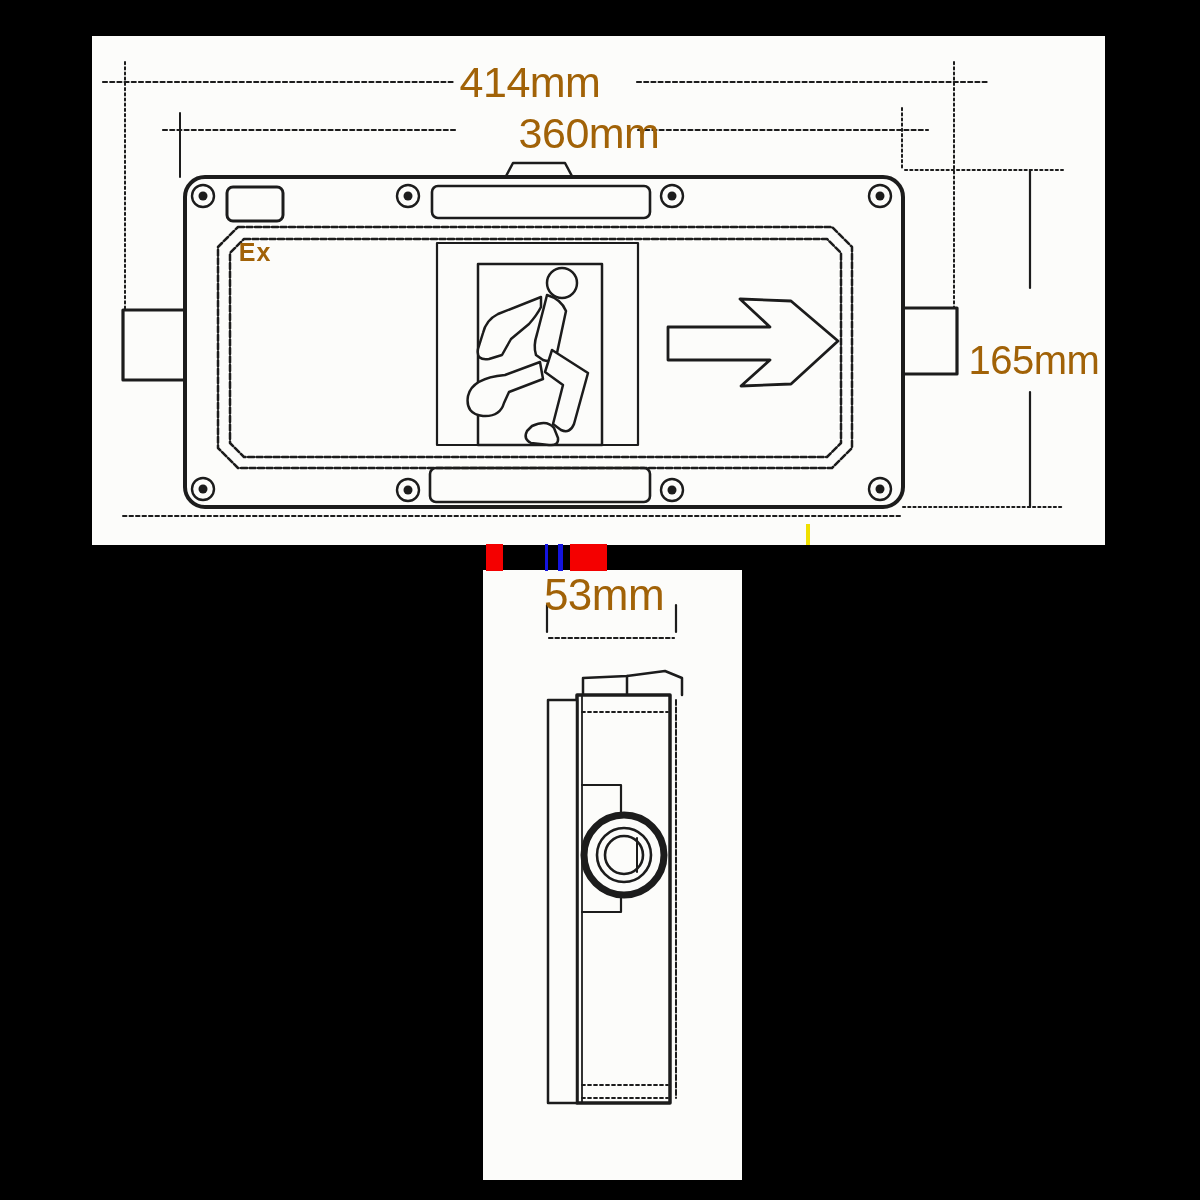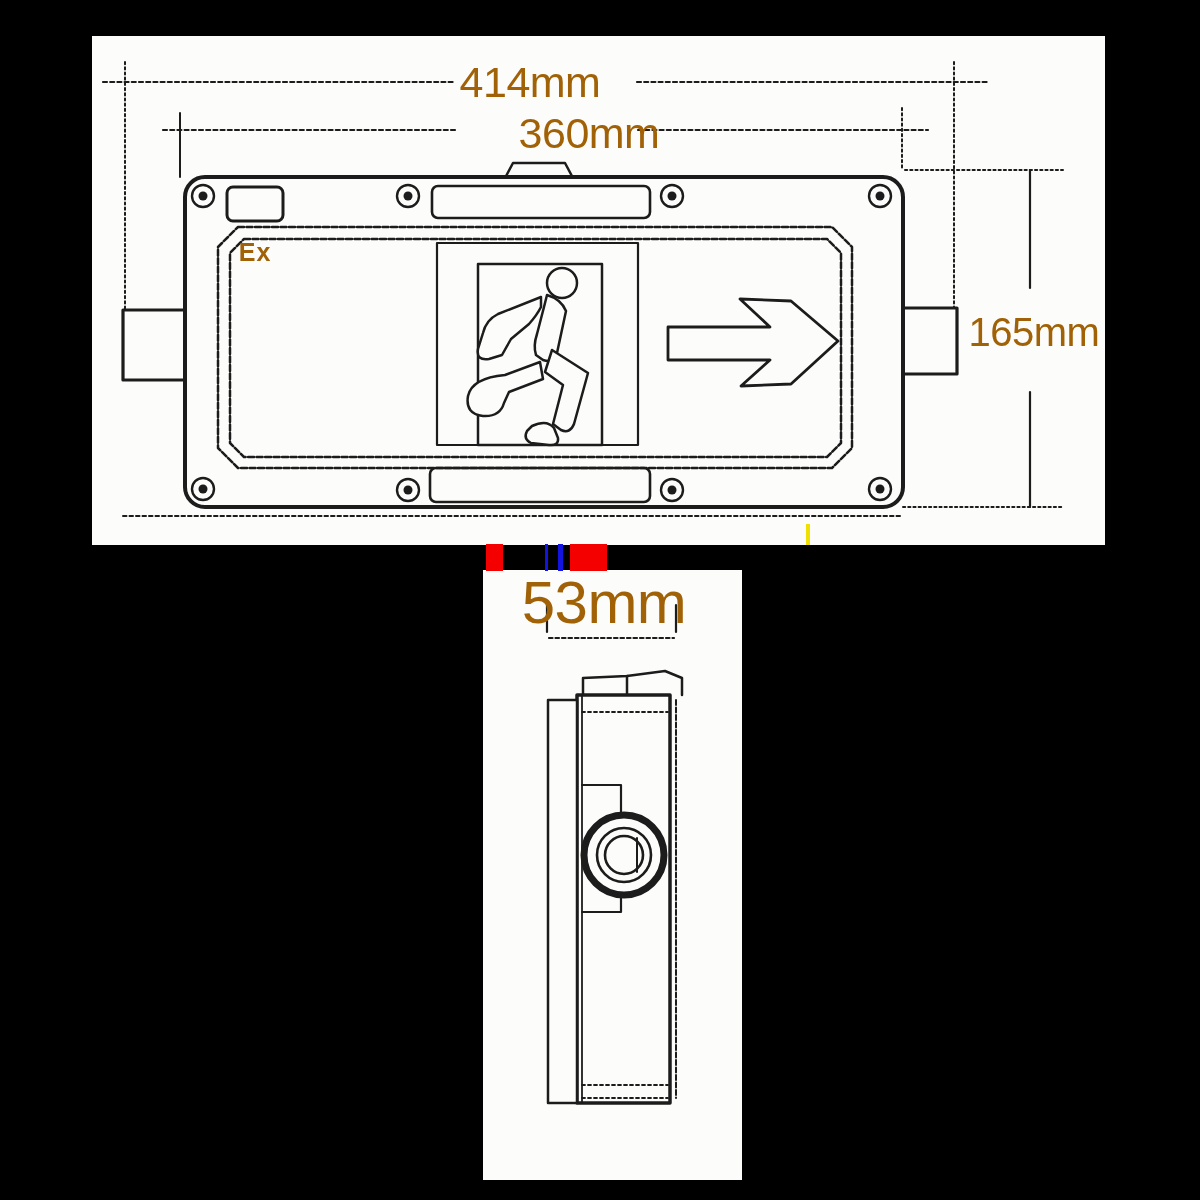--- a/index.html
+++ b/index.html
@@ -10,22 +10,22 @@
   .panel{position:absolute;background:#fcfcfa;}
   .panel-top{left:92px;top:36px;width:1013px;height:509px;}
   .panel-bottom{left:483px;top:570px;width:259px;height:610px;}
   .art{position:absolute;left:0;top:0;width:1200px;height:1200px;pointer-events:none;}
   .lbl{
     position:absolute;color:#a16207;transform:translateX(-50%);
     white-space:nowrap;line-height:1;letter-spacing:-0.5px;
   }
   .lbl-414{left:530px;top:61px;font-size:43px;}
   .lbl-360{left:543px;top:112px;font-size:43px;margin-left:46px;}
-  .lbl-165{left:1034px;top:312px;font-size:40px;}
-  .lbl-53{left:604px;top:573px;font-size:60px;}
+  .lbl-165{left:1034px;top:340px;font-size:40px;}
+  .lbl-53{left:604px;top:573px;font-size:44px;}
   .lbl-ex{left:255px;top:192px;font-size:25px;font-weight:700;letter-spacing:1px;margin-top:48px;}
   .seg{position:absolute;top:544px;height:27px;}
   .seg-red-1{left:486px;width:17px;background:#f40000;}
   .seg-blue-1{left:545px;width:3px;background:#1414e0;}
   .seg-blue-2{left:558px;width:5px;background:#1414e0;}
   .seg-red-2{left:570px;width:37px;background:#f40000;}
   .yellow-line{position:absolute;left:806px;top:524px;width:4px;height:21px;background:#f0e000;}
 </style>
 </head>
 <body>

